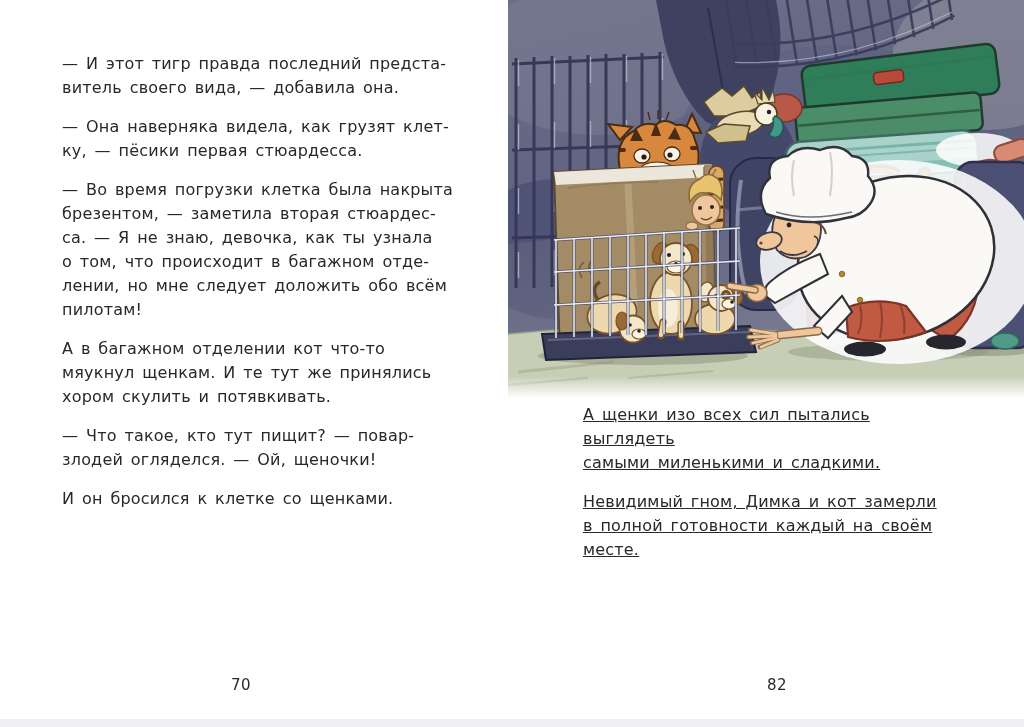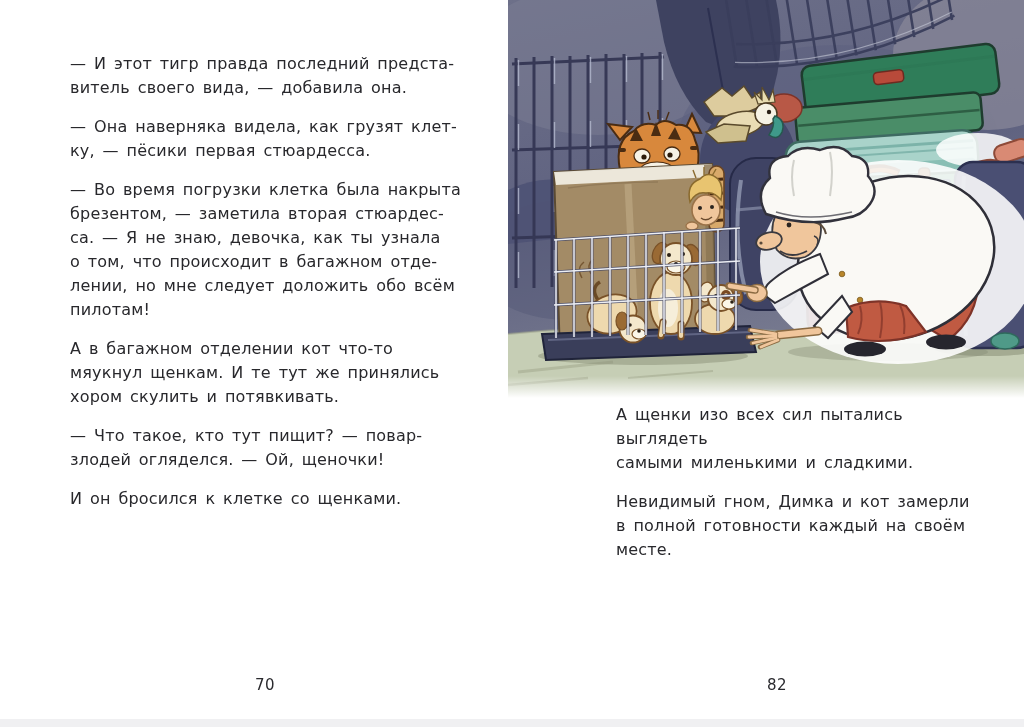--- a/index.html
+++ b/index.html
@@ -1,24 +1,24 @@
 <!DOCTYPE html>
 <html lang="ru" style="--c-background: #666a88; --c-floor: #c6ceb5; --c-suitcase_green_dark: #2f7d59; --c-suitcase_green: #4a8d68; --c-suitcase_teal: #a9d3ca; --c-suitcase_sage: #5f9d79; --c-suitcase_maroon: #6b2b3c; --c-suitcase_navy: #4a4f73; --c-chef_white: #faf9f5; --c-chef_red: #c05a42; --c-tiger_orange: #d8883c; --c-puppy_tan: #eed9ae; --c-box_brown: #a38b66; --c-parrot_beak_teal: #3f9a8a; --c-skin: #f0c69c;"><head>
 <meta charset="utf-8">
 <style>
   html,body{margin:0;padding:0;background:#ffffff;}
   .spread{position:relative;width:1024px;height:727px;background:#ffffff;overflow:hidden;
           font-family:"DejaVu Sans",sans-serif;color:#28282c;}
   .text-col{position:absolute;}
-  .text-col p{margin:0 0 15px 8px;font-size:16px;line-height:24px;letter-spacing:.2px;
+  .text-col p{margin:0 0 15px 0;font-size:16px;line-height:24px;letter-spacing:.2px;
               word-spacing:2.5px;white-space:pre-line;color:#28282c;}
   .left-col{left:62px;top:52px;width:412px;}
-  .right-col{left:608px;top:403px;width:362px;}
+  .right-col{left:583px;top:403px;width:362px;text-decoration:underline;}
   .pagenum{position:absolute;top:676px;font-size:15px;letter-spacing:.5px;color:#2a2a2e;}
-  .pagenum.left{left:248px;width:34px;text-align:center;}
+  .pagenum.left{left:231px;width:34px;text-align:left;}
   .pagenum.right{left:760px;width:34px;text-align:center;}
   .illu{position:absolute;left:508px;top:0;width:516px;height:398px;overflow:hidden;}
   .illu svg{display:block;width:516px;height:398px;}
   .bottom-strip{position:absolute;left:0;top:719px;width:1024px;height:8px;background:#f0f0f2;}
   
   .f-bg{fill:var(--c-background,#666a88);}
   .f-floor{fill:var(--c-floor,#c6ceb5);}
   .f-s1{fill:var(--c-suitcase_green_dark,#2f7d59);}
   .f-s2{fill:var(--c-suitcase_green,#4a8d68);}
   .f-s3{fill:var(--c-suitcase_teal,#a9d3ca);}

